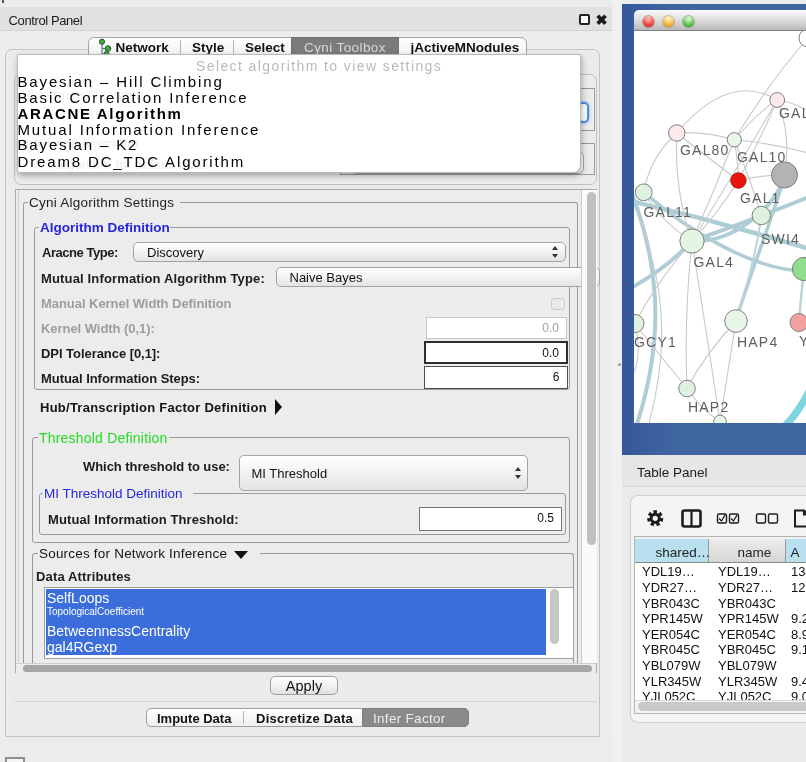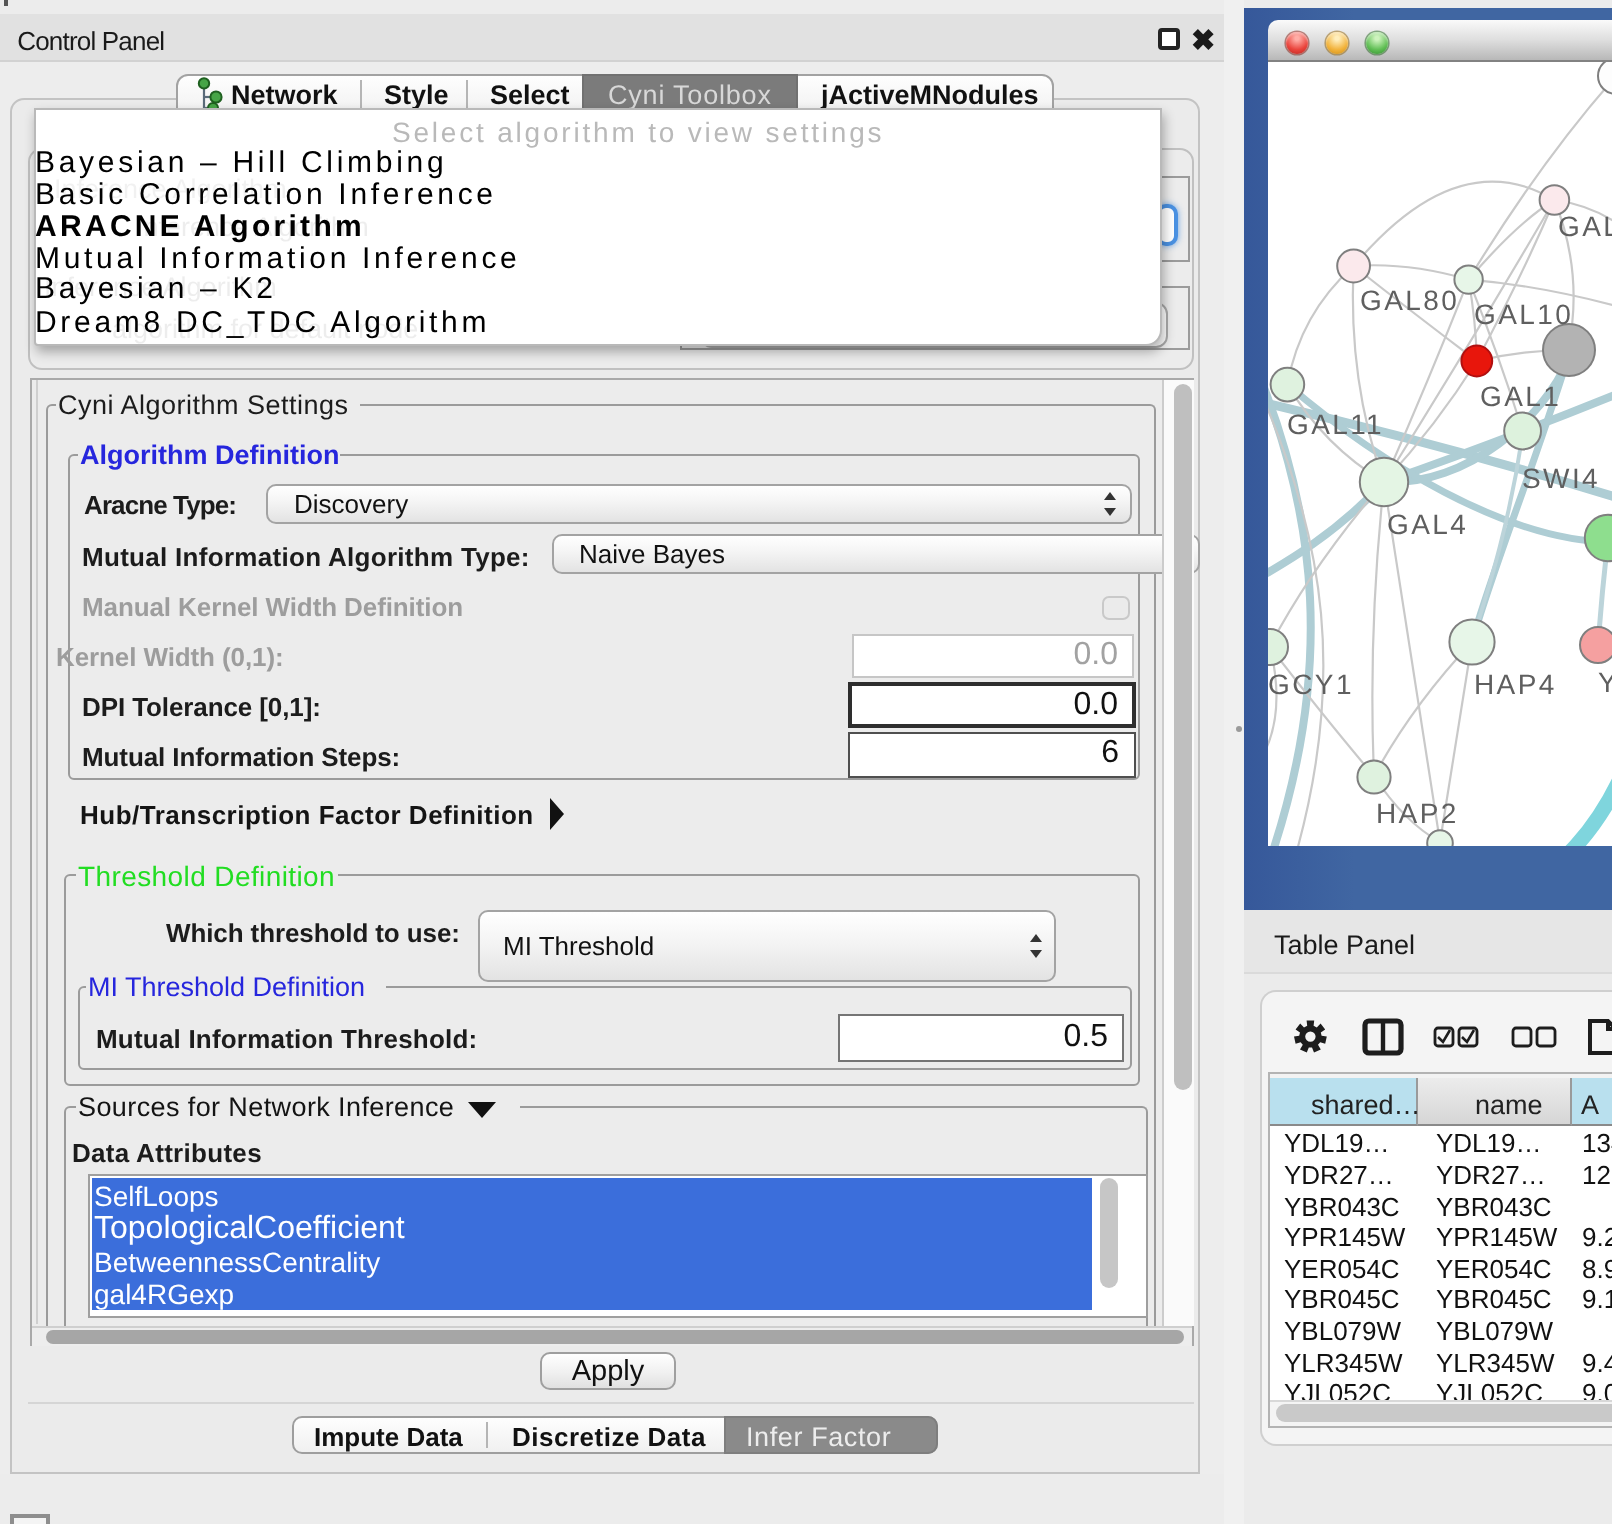--- a/index.html
+++ b/index.html
@@ -8,21 +8,21 @@
   .abs { position:absolute; }
   .lbl { position:absolute; font-size:13px; font-weight:bold; letter-spacing:-0.05px; color:#1c1c1c; white-space:nowrap; }
   .dis { color:#9d9d9d; }
   .grp { position:absolute; border:1px solid #9b9b9b; border-radius:3px; }
   .combo { position:absolute; border:1px solid #a3a3a3; border-radius:5px;
            background:linear-gradient(#ffffff,#f4f4f4 45%,#e3e3e3); }
   .ctext { position:absolute; left:13px; top:50%; transform:translateY(-50%); font-size:13px; color:#111; white-space:nowrap; }
   .spin { position:absolute; right:5px; top:50%; transform:translateY(-50%); width:8px; height:12px; }
   .spin:before { content:""; position:absolute; left:0.5px; top:0; border-left:3.5px solid transparent; border-right:3.5px solid transparent; border-bottom:4.8px solid #333; }
   .spin:after  { content:""; position:absolute; left:0.5px; bottom:0; border-left:3.5px solid transparent; border-right:3.5px solid transparent; border-top:4.8px solid #333; }
-  .field { position:absolute; background:#fff; border:1px solid #b5b5b5; font-size:16px; color:#111;
+  .field { position:absolute; background:#fff; border:1px solid #b5b5b5; font-size:12px; color:#111;
            text-align:right; padding-right:7px; }
   .ghost { position:absolute; color:rgba(60,60,60,0.09); font-size:13.5px; white-space:nowrap; }
   .ditem { position:absolute; left:17.5px; font-size:15px; letter-spacing:1.85px; line-height:16px; color:#000; white-space:nowrap; }
   .tabtxt { position:absolute; font-size:13.5px; font-weight:bold; color:#111; white-space:nowrap; }
   .btabtxt { position:absolute; font-size:13px; font-weight:bold; color:#111; white-space:nowrap; }
   .trow { position:absolute; left:0; width:178px; height:15.6px; }
   .trow span { position:absolute; font-size:13px; color:#111; white-space:nowrap; }
 </style>
 </head>
 <body>
@@ -62,21 +62,21 @@
 
 <div class="lbl" style="left:41px; top:270.5px; letter-spacing:0.15px;">Mutual Information Algorithm Type:</div>
 <div class="combo" style="left:275.5px; top:266.5px; width:324px; height:20px;">
     <span class="ctext">Naive Bayes</span>
     <span class="spin"></span>
   </div>
 
 <div class="lbl dis" style="left:41px; top:296px;">Manual Kernel Width Definition</div>
 <div class="abs" style="left:551px; top:297.5px; width:13.5px; height:12px; background:#ebebeb; border:1px solid #c9c9c9; border-radius:3.5px;"></div>
 
-<div class="lbl dis" style="left:28px; top:321px;">Kernel Width (0,1):</div>
+<div class="lbl dis" style="left:41px; top:321px;">Kernel Width (0,1):</div>
 <div class="field" style="left:425.5px; top:316.5px; width:141.5px; height:22px; border-color:#c6c6c6; color:#a2a2a2; line-height:20px;">0.0</div>
 
 <div class="lbl" style="left:41px; top:346px;">DPI Tolerance [0,1]:</div>
 <div class="field" style="left:423.5px; top:340.5px; width:144.5px; height:23.5px; border:2px solid #2e2e2e; line-height:20px;">0.0</div>
 
 <div class="lbl" style="left:41px; top:371px;">Mutual Information Steps:</div>
 <div class="field" style="left:423.5px; top:365.5px; width:144px; height:23px; border:1.5px solid #4f4f4f; line-height:20px;">6</div>
 
 <div class="abs" style="left:40px; top:399.5px; font-size:13px; font-weight:bold; letter-spacing:0.25px; color:#141414; white-space:nowrap;">Hub/Transcription Factor Definition</div>
 <div class="abs" style="left:275px; top:399px; width:0; height:0; border-top:8px solid transparent; border-bottom:8px solid transparent; border-left:7.5px solid #111;"></div>
@@ -101,21 +101,21 @@
 <div class="grp" style="left:32px; top:553px; width:542px; height:120px; border-bottom:none; border-radius:3px 3px 0 0;"></div>
 <div class="abs" style="left:38px; top:546.5px; width:222px; height:13px; background:#ececec;"></div>
 <div class="abs" style="left:39px; top:546px; font-size:13.5px; letter-spacing:0.2px; color:#141414; white-space:nowrap;">Sources for Network Inference</div>
 <div class="abs" style="left:234px; top:550.5px; width:0; height:0; border-left:7.25px solid transparent; border-right:7.25px solid transparent; border-top:8px solid #111;"></div>
 
 <div class="lbl" style="left:36px; top:569px; letter-spacing:0.15px;">Data Attributes</div>
 
 <div class="abs" style="left:44px; top:586.5px; width:529.5px; height:72.5px; background:#fff; border:1px solid #9f9f9f;"></div>
 <div class="abs" style="left:45.5px; top:589px; width:500.5px; height:66px; background:#3b6edb;"></div>
 <div class="abs" style="left:47px; top:590px; font-size:14px; color:#fff;">SelfLoops</div>
-<div class="abs" style="left:47px; top:606.3px; font-size:16px; color:#fff;">TopologicalCoefficient</div>
+<div class="abs" style="left:47px; top:606.3px; font-size:10px; color:#fff;">TopologicalCoefficient</div>
 <div class="abs" style="left:47px; top:622.5px; font-size:14px; color:#fff;">BetweennessCentrality</div>
 <div class="abs" style="left:47px; top:638.8px; font-size:14px; color:#fff;">gal4RGexp</div>
 <div class="abs" style="left:549.5px; top:589px; width:9px; height:55px; background:#c6c6c6; border-radius:4.5px;"></div>
 
 <div class="abs" style="left:581px; top:189.5px; width:15.5px; height:473px; background:#fafafa; border-left:1px solid #cccccc;"></div>
 <div class="abs" style="left:586.5px; top:192px; width:9.5px; height:353px; background:#bfbfbf; border-radius:5px;"></div>
 <div class="abs" style="left:16px; top:663px; width:580px; height:9.5px; background:#ededed; border-top:1px solid #cfcfcf;"></div>
 <div class="abs" style="left:23px; top:664.5px; width:569px; height:7px; background:#a6a6a6; border-radius:3.5px;"></div>
 
 <div class="abs" style="left:270px; top:676px; width:68px; height:19px; background:linear-gradient(#ffffff,#f0f0f0 55%,#e0e0e0); border:1px solid #9f9f9f; border-radius:5px; text-align:center; font-size:14.5px; color:#111; line-height:18px;">Apply</div>

